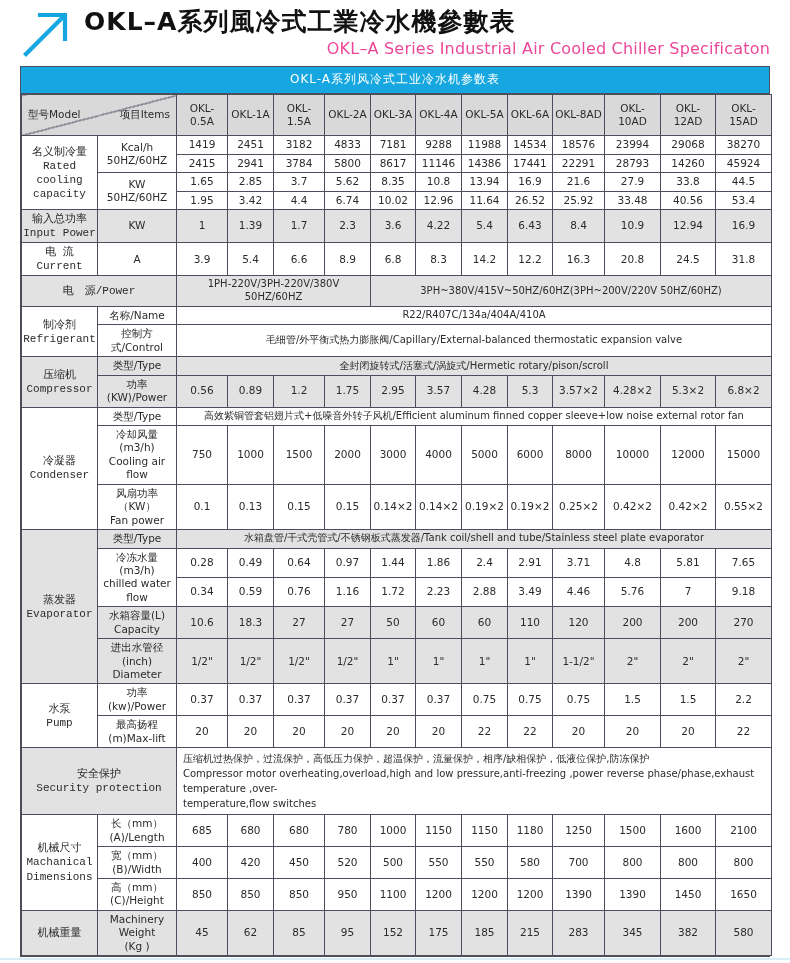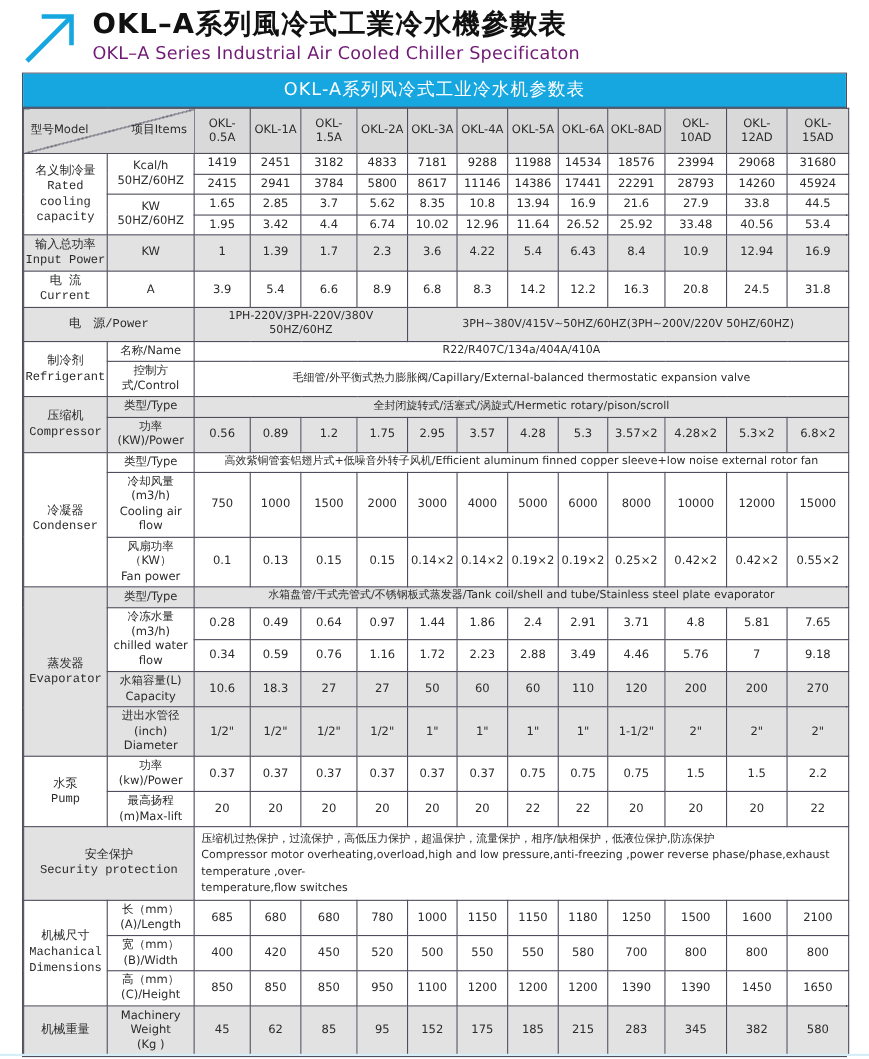--- a/index.html
+++ b/index.html
@@ -15,24 +15,24 @@
     width:790px;height:963px;overflow:hidden;position:relative;
     background:#fff;color:var(--ink);
     font-family:"DejaVu Sans","Liberation Sans",sans-serif;
   }
   .page{padding:6px 20px 0;border-radius:28px;}
   
   .masthead{display:flex;align-items:flex-start;gap:12px;margin:2px 0 8px;}
   .logo{width:52px;height:50px;flex:0 0 auto;}
   .titles{flex:1;}
   .title-zh{font-size:25px;font-weight:bold;letter-spacing:1px;line-height:1.1;margin:0;color:#111;}
-  .title-en{font-size:16px;font-weight:normal;letter-spacing:.2px;margin:3px 0 0;color:#701a75;}
+  .title-en{font-size:16px;font-weight:normal;letter-spacing:.2px;margin:3px 0 0;color:#ec4899;text-align:right;}
   
   .table-wrap{border:1.5px solid var(--border);}
-  .bar{background:var(--accent);color:#fff;text-align:center;font-size:16px;
+  .bar{background:var(--accent);color:#fff;text-align:center;font-size:12px;
        padding:4px 0 5px;letter-spacing:1px;border-bottom:1px solid var(--border);}
   table{border-collapse:collapse;width:100%;table-layout:fixed;}
   td,th{border:1px solid var(--border);text-align:center;vertical-align:middle;
         padding:2px 1px;font-size:10.5px;font-weight:normal;line-height:1.28;
         white-space:pre-line;overflow:hidden;color:#2b2b2b;}
   th{background:var(--hdr-gray);font-size:10.5px;}
   td.g{background:var(--row-gray);}
   td.w{background:#fff;}
   td.sec{font-size:11px;font-family:Liberation Mono, monospace;}
   td.sub{font-size:10.5px;}
@@ -123,21 +123,21 @@
             <td class="val w">2451</td>
             <td class="val w">3182</td>
             <td class="val w">4833</td>
             <td class="val w">7181</td>
             <td class="val w">9288</td>
             <td class="val w">11988</td>
             <td class="val w">14534</td>
             <td class="val w">18576</td>
             <td class="val w">23994</td>
             <td class="val w">29068</td>
-            <td class="val w">31680</td>
+            <td class="val w">38270</td>
           </tr>
           <tr>
             <td class="val w">2415</td>
             <td class="val w">2941</td>
             <td class="val w">3784</td>
             <td class="val w">5800</td>
             <td class="val w">8617</td>
             <td class="val w">11146</td>
             <td class="val w">14386</td>
             <td class="val w">17441</td>

